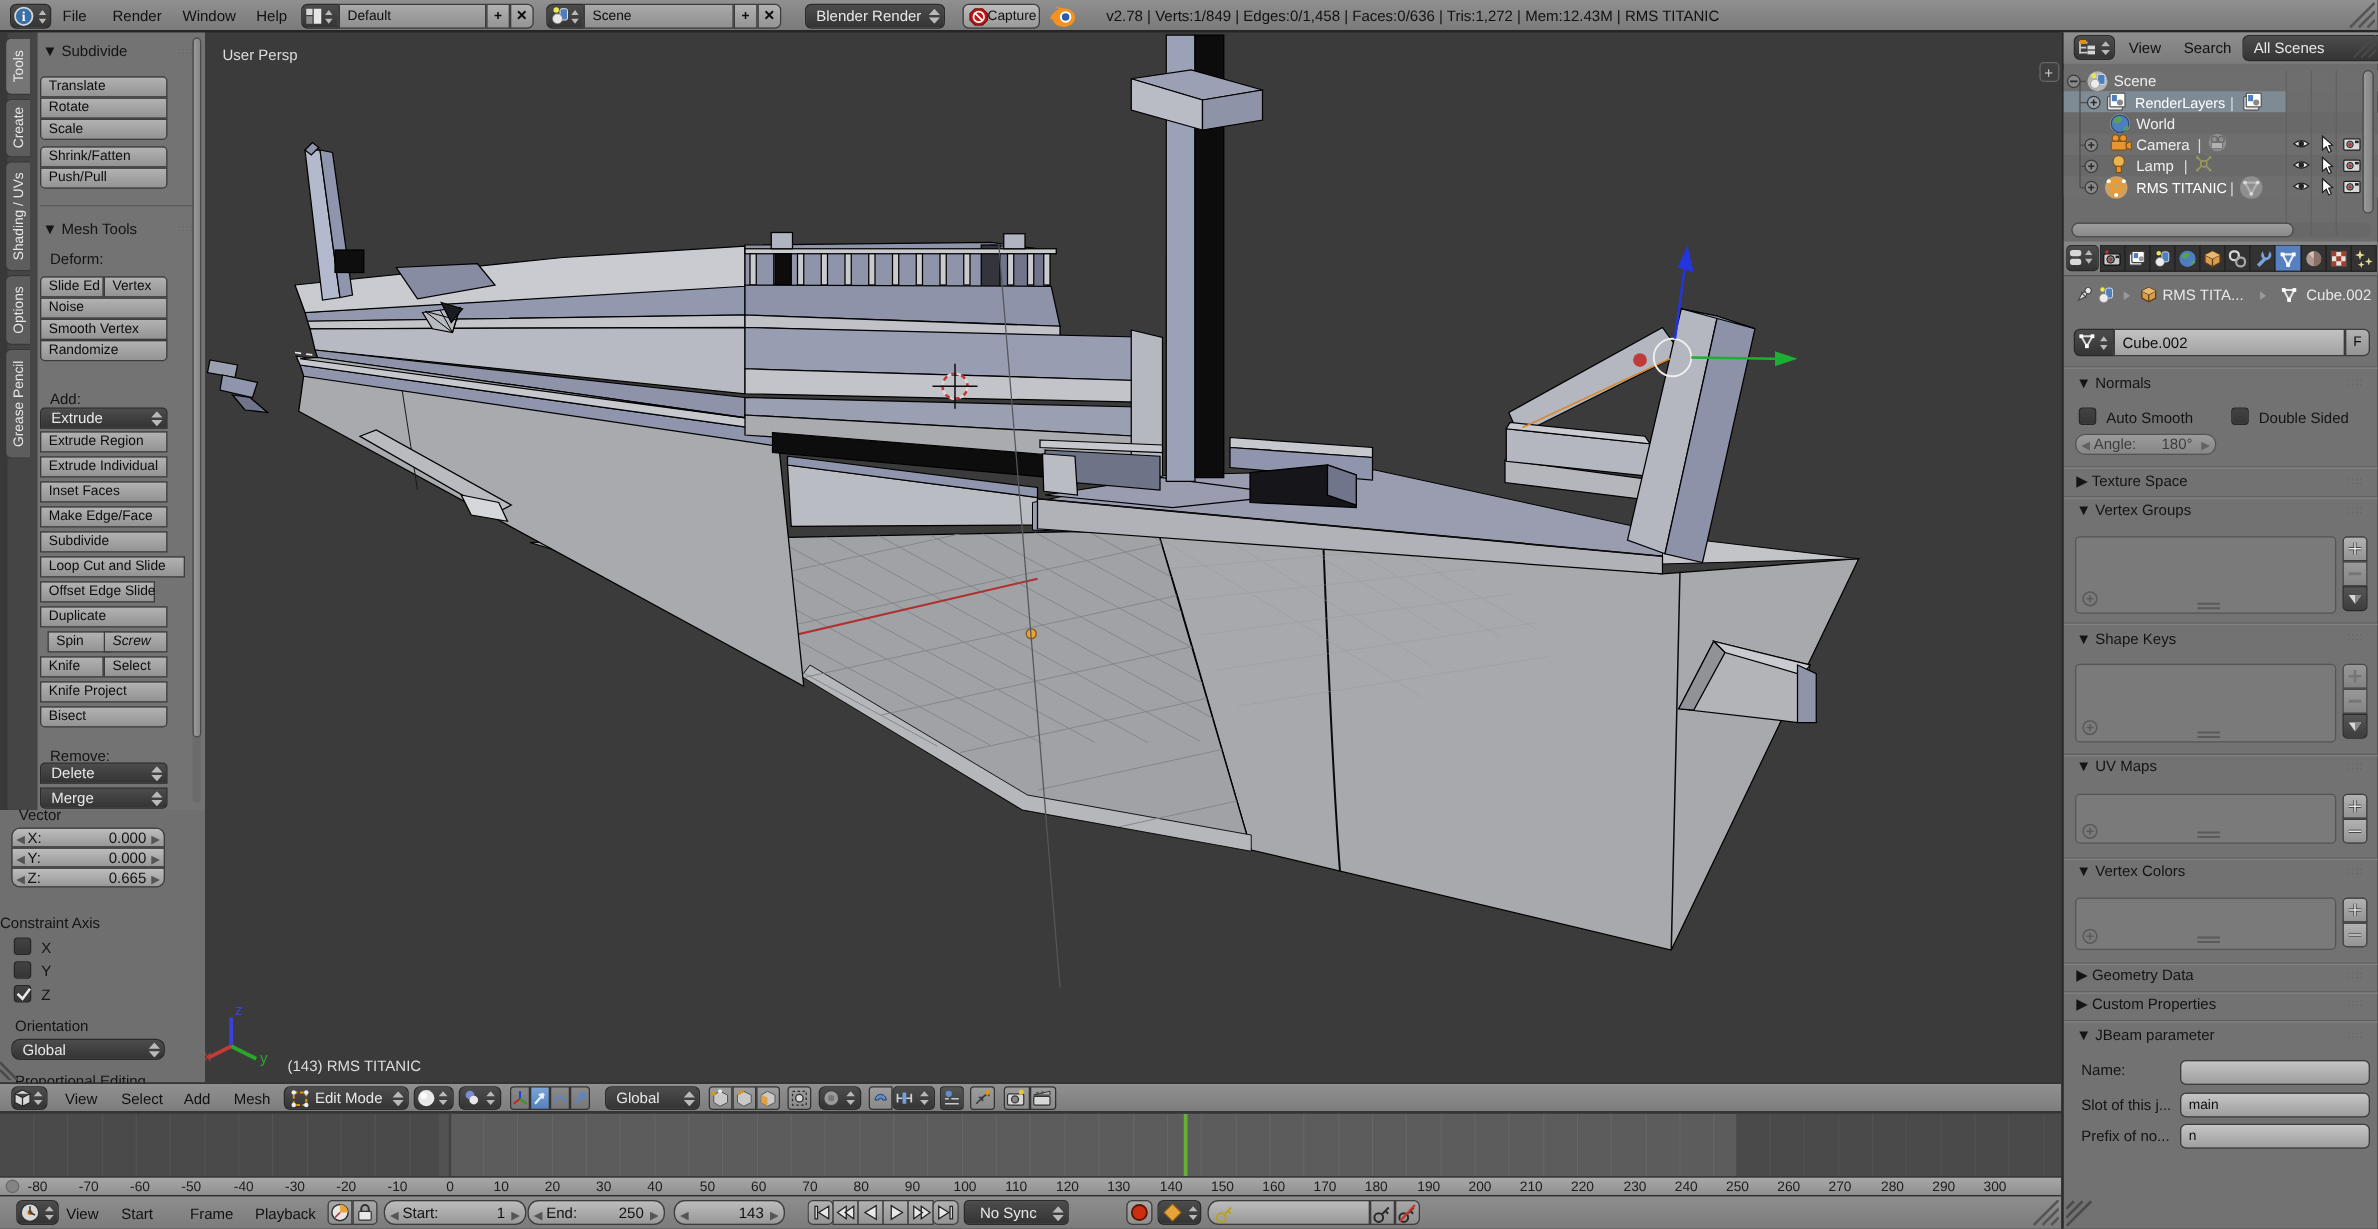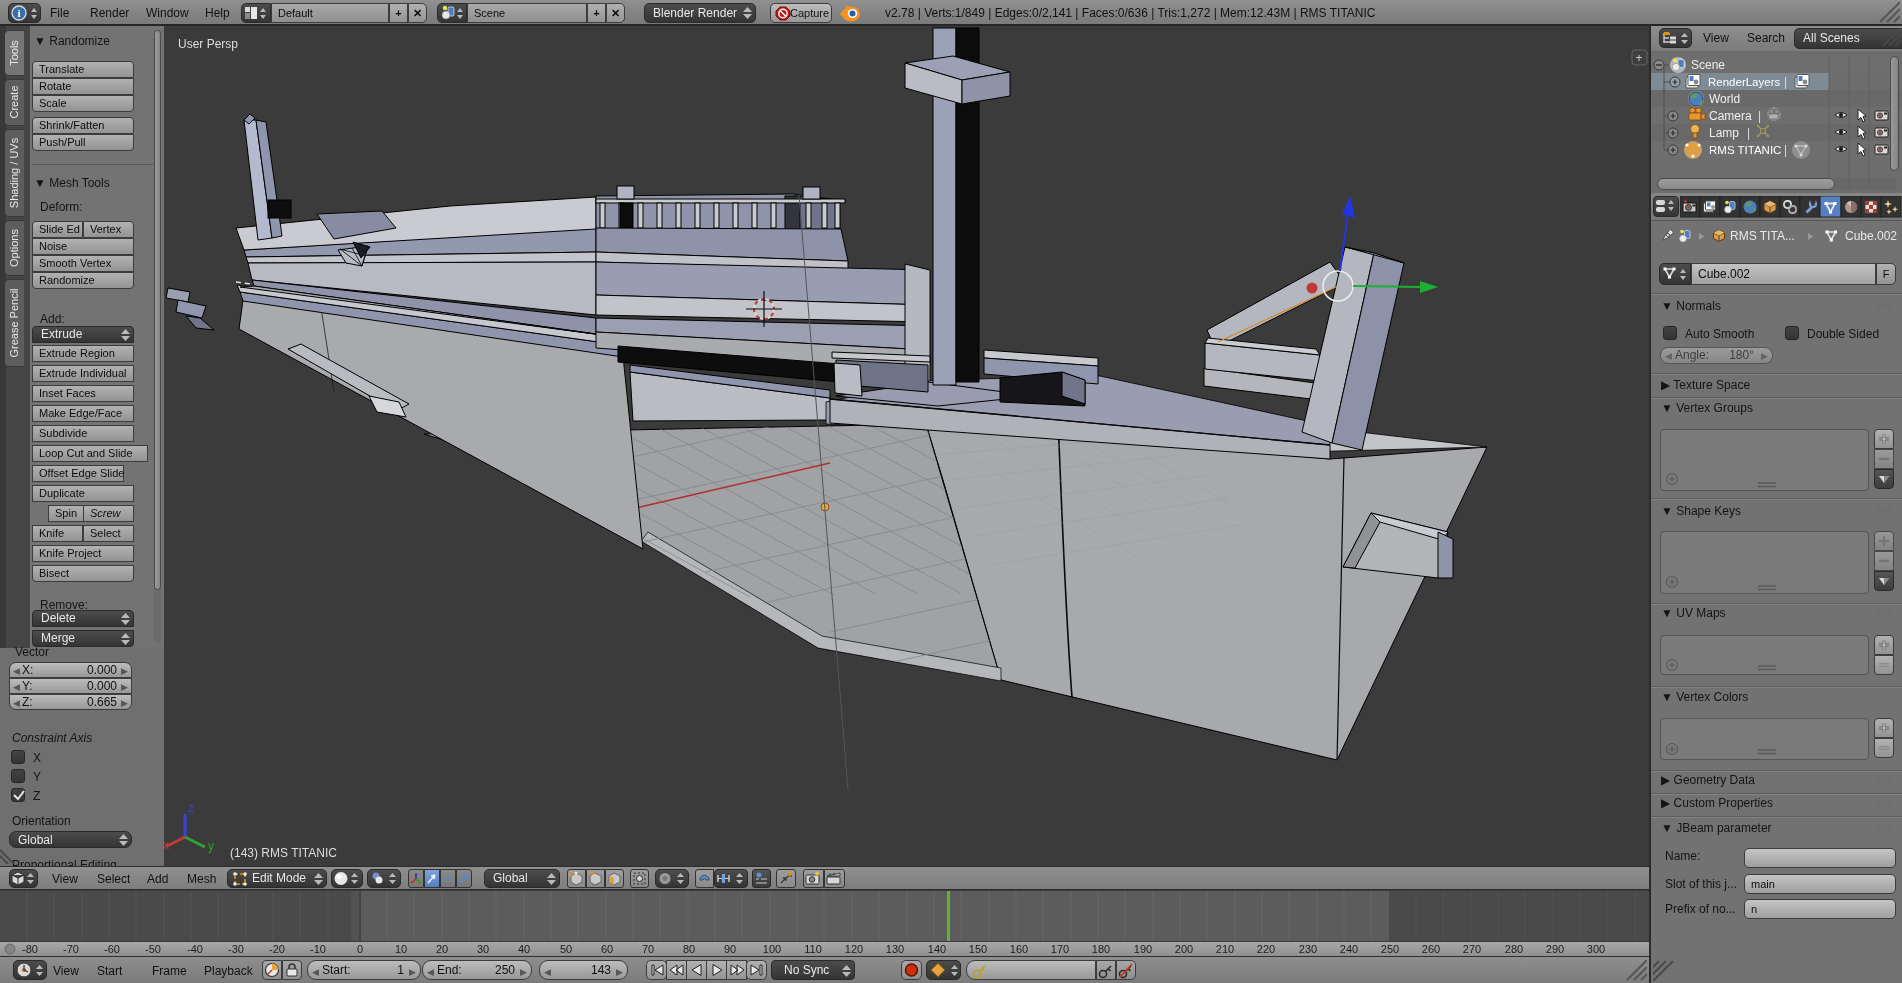--- a/index.html
+++ b/index.html
@@ -76,21 +76,21 @@
     </svg>
     <span style="position:absolute;left:19px;top:3px;font-size:11px;">Capture</span>
   </div>
 
   <svg class="abs" style="left:838px;top:2px;" width="24" height="22">
     <ellipse cx="13" cy="12" rx="9" ry="7.5" fill="#f5921f"></ellipse>
     <circle cx="14.5" cy="11.5" r="4.6" fill="#fff"></circle>
     <circle cx="14.5" cy="11.5" r="3" fill="#2a5ca8"></circle>
     <path d="M2 13 Q3 8 10 6 L6 3 L13 5 Q6 9 5 14 Z" fill="#f5921f"></path>
   </svg>
-  <div class="menutxt" style="left:885px;top:6px;">v2.78 | Verts:1/849 | Edges:0/2,141 | Faces:0/636 | Tris:1,272 | Mem:12.43M | RMS TITANIC</div>
+  <div class="menutxt" style="left:885px;top:6px;">v2.78 | Verts:1/849 | Edges:0/1,458 | Faces:0/636 | Tris:1,272 | Mem:12.43M | RMS TITANIC</div>
   <svg class="abs" style="left:1878px;top:2px;" width="22" height="22">
       <path d="M22 0 L2 20 M22 7 L9 20 M22 14 L16 20" stroke="#555" stroke-width="2"></path>
     </svg>
 </div>
 
 <div class="abs" style="left:0;top:26px;width:30px;height:840px;background:#454545;">
   <div class="abs" style="left:0;top:0;width:6px;height:840px;background:#383838;"></div>
 </div>
 
 <div class="abs" style="left:4px;top:30px;width:20px;height:46px;background:#757575;border-radius:5px 0 0 5px;border:1px solid #383838;border-right:none;"></div>
@@ -104,21 +104,21 @@
     <text x="-53" y="42" transform="rotate(-90)">Tools</text>
     <text x="-102" y="42" transform="rotate(-90)">Create</text>
     <text x="-173" y="42" transform="rotate(-90)">Shading / UVs</text>
     <text x="-248" y="42" transform="rotate(-90)">Options</text>
     <text x="-323" y="42" transform="rotate(-90)">Grease Pencil</text>
   </g>
 </svg>
 </div>
 
 <div class="abs" id="shelf" style="left:30px;top:26px;width:134px;height:622px;background:#737373;">
-  <div class="ph" style="left:4px;top:8px;">▼ Randomize</div>
+  <div class="ph" style="left:4px;top:8px;">▼ Subdivide</div>
   <div class="grip" style="right:8px;top:10px;">::::</div>
   <div class="btn" style="left:2px;top:35px;width:102px;border-radius:4px 4px 0 0;">Translate</div>
   <div class="btn" style="left:2px;top:52px;width:102px;">Rotate</div>
   <div class="btn" style="left:2px;top:69px;width:102px;border-radius:0 0 4px 4px;">Scale</div>
   <div class="btn" style="left:2px;top:91px;width:102px;border-radius:4px 4px 0 0;">Shrink/Fatten</div>
   <div class="btn" style="left:2px;top:108px;width:102px;border-radius:0 0 4px 4px;">Push/Pull</div>
   <div class="abs" style="left:2px;top:138px;width:128px;height:1px;background:#5a5a5a;"></div>
   <div class="ph" style="left:4px;top:150px;">▼ Mesh Tools</div>
   <div class="grip" style="right:8px;top:152px;">::::</div>
   <div class="phn" style="left:10px;top:174px;">Deform:</div>
@@ -134,21 +134,21 @@
       </svg>
   </div>
   <div class="btn" style="left:2px;top:319px;width:102px;">Extrude Region</div>
   <div class="btn" style="left:2px;top:339px;width:102px;">Extrude Individual</div>
   <div class="btn" style="left:2px;top:359px;width:102px;">Inset Faces</div>
   <div class="btn" style="left:2px;top:379px;width:102px;">Make Edge/Face</div>
   <div class="btn" style="left:2px;top:399px;width:102px;">Subdivide</div>
   <div class="btn" style="left:2px;top:419px;width:116px;">Loop Cut and Slide</div>
   <div class="btn" style="left:2px;top:439px;width:92px;">Offset Edge Slide</div>
   <div class="btn" style="left:2px;top:459px;width:102px;">Duplicate</div>
-  <div class="btn" style="left:18px;top:479px;width:51px;">Spin</div>
+  <div class="btn" style="left:8px;top:479px;width:51px;">Spin</div>
   <div class="btn" style="left:53px;top:479px;width:51px;font-style:italic;">Screw</div>
   <div class="btn" style="left:2px;top:499px;width:51px;">Knife</div>
   <div class="btn" style="left:53px;top:499px;width:51px;">Select</div>
   <div class="btn" style="left:2px;top:519px;width:102px;">Knife Project</div>
   <div class="btn" style="left:2px;top:539px;width:102px;border-radius:0 0 4px 4px;">Bisect</div>
   <div class="phn" style="left:10px;top:572px;">Remove:</div>
   <div class="dd" style="left:2px;top:584px;width:102px;border-radius:4px 4px 0 0;">Delete
     <svg class="updn" width="9" height="12" style="top:2px;">
         <path d="M0 5 l4.5 -5 l4.5 5 z M0 7 l4.5 5 l4.5 -5 z" fill="#b9b9b9"></path>
       </svg>
@@ -176,21 +176,21 @@
       <span style="position:absolute;right:14px;">0.000</span>
      <span style="position:absolute;left:3px;top:1px;color:#555;font-size:9px;">◀</span>
       <span style="position:absolute;right:3px;top:1px;color:#555;font-size:9px;">▶</span>
   </div>
   <div class="pill" style="left:9px;top:46px;width:123px;height:16px;border-radius:0 0 7px 7px;line-height:15px;">
      <span style="position:absolute;left:12px;">Z:</span>
       <span style="position:absolute;right:14px;">0.665</span>
      <span style="position:absolute;left:3px;top:1px;color:#555;font-size:9px;">◀</span>
       <span style="position:absolute;right:3px;top:1px;color:#555;font-size:9px;">▶</span>
   </div>
-  <div class="phn" style="left:12px;top:83px;font-style:italic;">Constraint Axis</div>
+  <div class="phn" style="left:0;top:83px;">Constraint Axis</div>
   <div class="cb" style="left:11px;top:102px;"></div>
     <div class="phn" style="left:33px;top:103px;">X</div>
   <div class="cb" style="left:11px;top:121px;"></div>
     <div class="phn" style="left:33px;top:122px;">Y</div>
   <div class="cb" style="left:11px;top:140px;"></div>
     <div class="phn" style="left:33px;top:141px;">Z</div>
   <svg class="abs" style="left:11px;top:140px;" width="16" height="16">
       <path d="M3 7 l4 4 l6 -8" stroke="#e8e8e8" stroke-width="2" fill="none"></path>
     </svg>
   <div class="phn" style="left:12px;top:166px;">Orientation</div>

